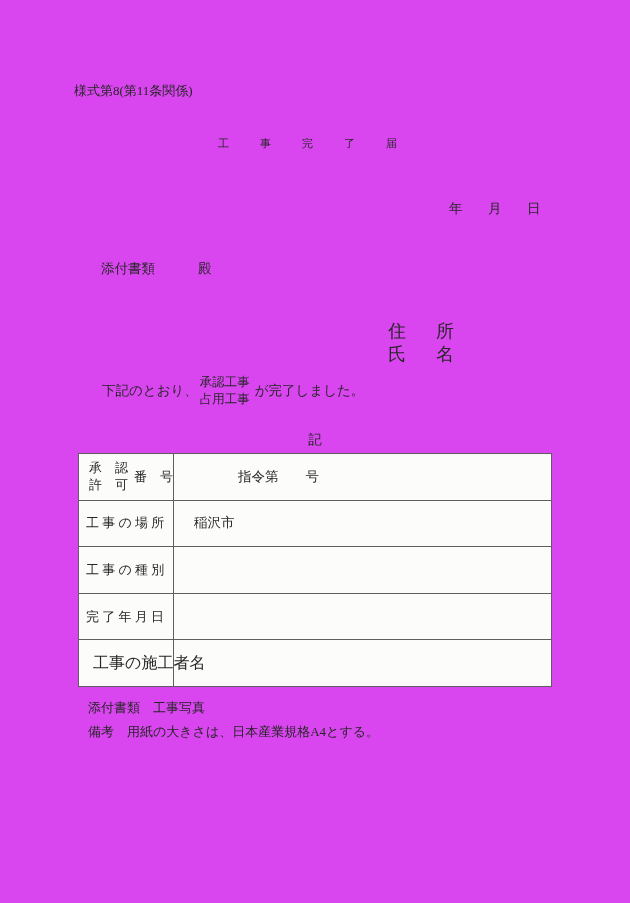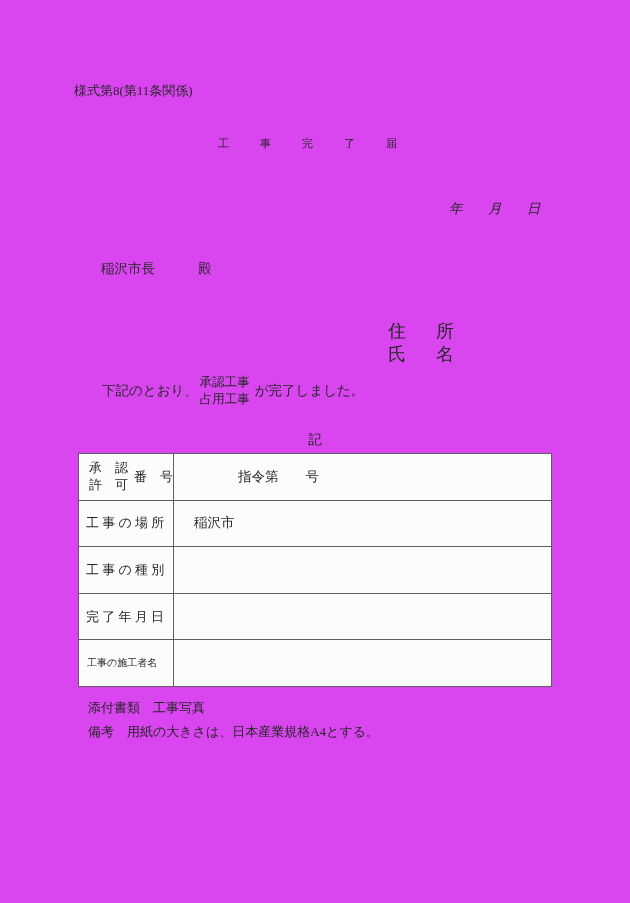--- a/index.html
+++ b/index.html
@@ -28,21 +28,20 @@
     letter-spacing: 10px;
     white-space: nowrap;
   }
   .date-line {
     position: absolute;
     left: 449px;
     top: 200px;
     font-size: 13.5px;
     letter-spacing: 6px;
     white-space: nowrap;
-    font-style: italic;
   }
   .addressee {
     position: absolute;
     left: 101px;
     top: 260px;
     font-size: 13.5px;
     white-space: nowrap;
   }
   .addressee .honorific { margin-left: 43px; }
   .submitter {
@@ -91,21 +90,21 @@
     border: 1px solid #5f5f5f;
     vertical-align: middle;
     background: #fcfcfb;
   }
   .form-table tr { height: 46px; }
   td.label-cell {
     width: 95px;
     padding-left: 7px;
     white-space: nowrap;
   }
-  td.label-cell.tight { font-size: 10px; padding-left: 8px; }
+  td.label-cell.tight { font-size: 16px; padding-left: 14px; }
   .label-composite { display: flex; align-items: center; justify-content: flex-end; }
   .stack2 {
     display: inline-flex;
     flex-direction: column;
     line-height: 16.5px;
   }
   .label-suffix { margin-left: 6px; }
   td.value-cell { padding-left: 20px; font-size: 13.5px; }
   td.value-cell.indent { padding-left: 64px; }
   .footer {
@@ -121,21 +120,21 @@
 
 <div class="page">
 
   <div class="form-number">様式第8(第11条関係)</div>
 
   <div class="doc-title">工　事　完　了　届</div>
 
   <div class="date-line">年　月　日</div>
 
   <div class="addressee">
-    <span>稲沢市長</span><span class="honorific">殿</span>
+    <span>添付書類</span><span class="honorific">殿</span>
   </div>
 
   <div class="submitter">
     <div>住　所</div>
     <div>氏　名</div>
   </div>
 
   <div class="body-line">
     <span>下記のとおり、</span>
     <span class="stack">

